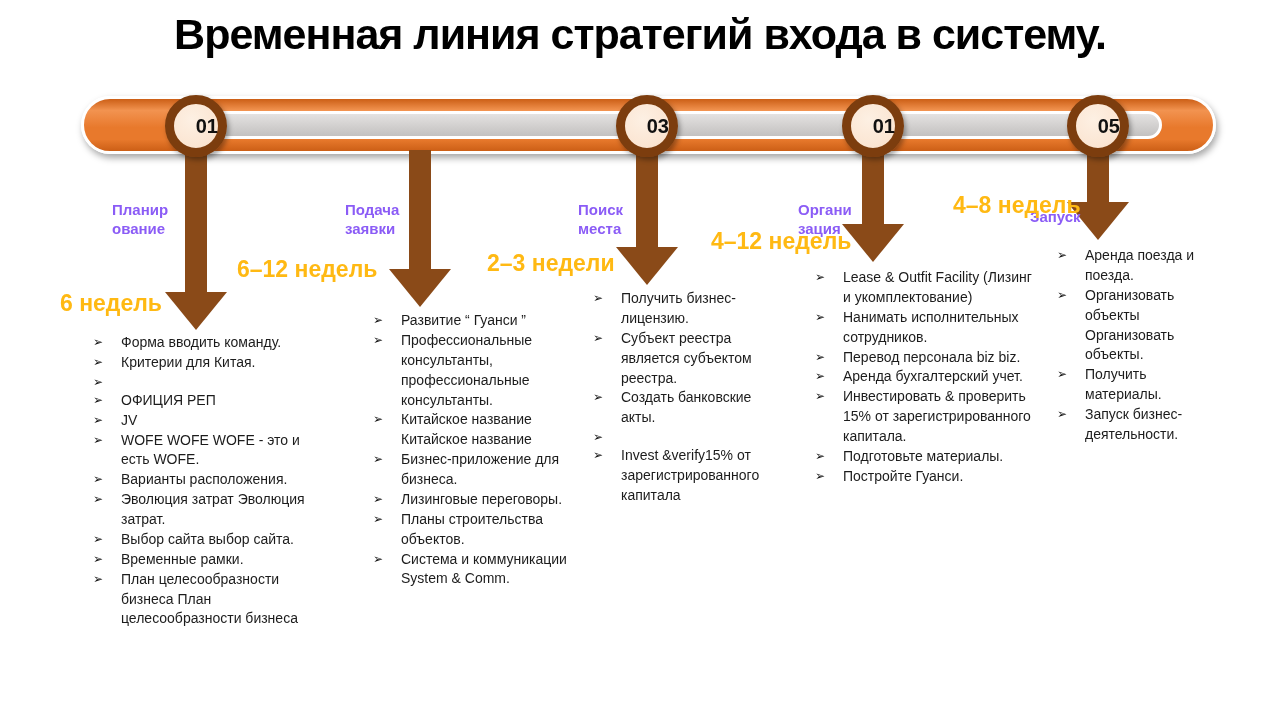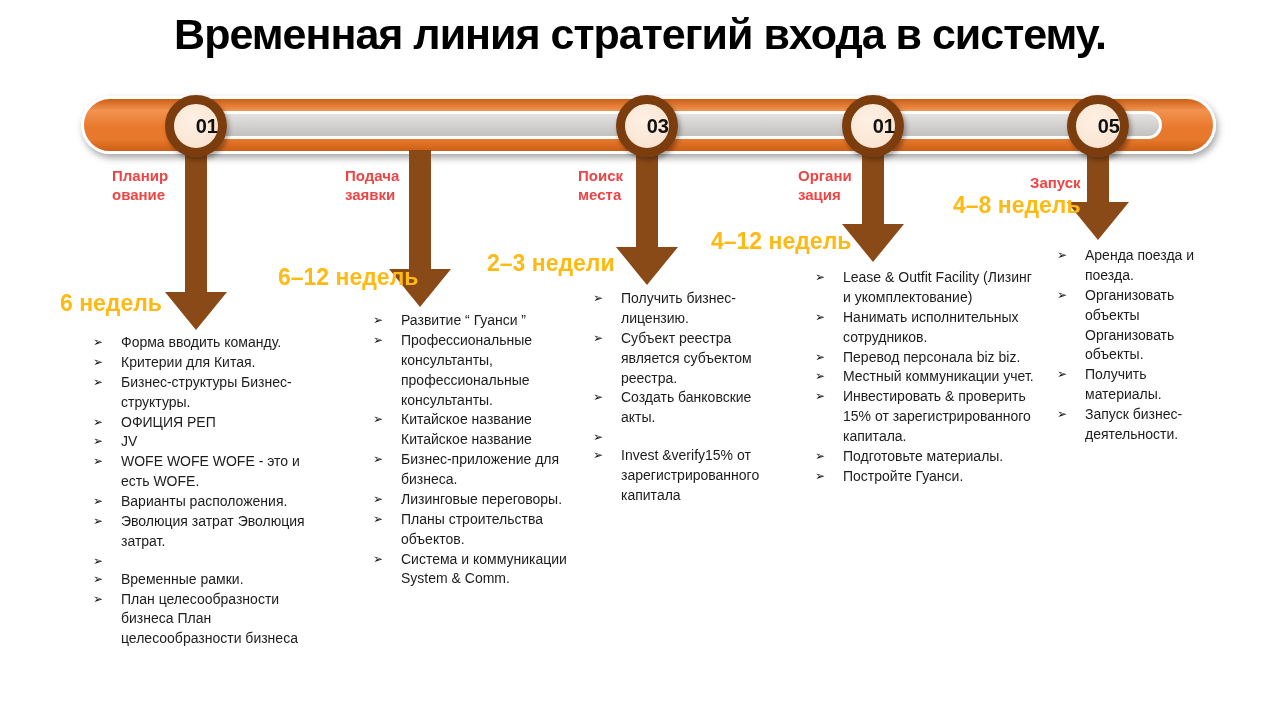--- a/index.html
+++ b/index.html
@@ -37,22 +37,22 @@
   .node{
     position:absolute;width:44px;height:44px;border-radius:50%;
     border:9px solid var(--node-ring);
     background:radial-gradient(circle at 40% 35%,#fdf0e3 0%,var(--node-fill) 70%,#f3d6bd 100%);
     box-shadow:2px 3px 5px rgba(0,0,0,0.35);
     z-index:4;display:flex;align-items:center;justify-content:flex-end;
   }
   .node .num{font-size:20px;font-weight:bold;color:#111;}
 
   .stage-label{
-    position:absolute;font-size:15px;font-weight:bold;color:#ef4444;
-    line-height:1.25;white-space:pre-line;z-index:5;
+    position:absolute;font-size:15px;font-weight:bold;color:#8b5cf6;
+    line-height:1.25;white-space:pre-line;z-index:5;margin-top:34px;
   }
   .duration{
     position:absolute;font-size:23px;font-weight:bold;color:var(--duration-gold);
     white-space:nowrap;z-index:5;
   }
 
   ul.items{
     position:absolute;list-style:none;margin:0;padding:0;z-index:5;
     font-size:14px;line-height:1.42;color:var(--text-dark);
   }
@@ -80,21 +80,20 @@
       <li>
         <span class="chev">➢</span>
         <span class="txt">Форма вводить команду.</span>
       </li>
       <li>
         <span class="chev">➢</span>
         <span class="txt">Критерии для Китая.</span>
       </li>
       <li>
         <span class="chev">➢</span>
-        <span class="txt">Бизнес-структуры Бизнес-структуры.</span>
       </li>
       <li>
         <span class="chev">➢</span>
         <span class="txt">ОФИЦИЯ РЕП</span>
       </li>
       <li>
         <span class="chev">➢</span>
         <span class="txt">JV</span>
       </li>
       <li>
@@ -104,35 +103,36 @@
       <li>
         <span class="chev">➢</span>
         <span class="txt">Варианты расположения.</span>
       </li>
       <li>
         <span class="chev">➢</span>
         <span class="txt">Эволюция затрат Эволюция затрат.</span>
       </li>
       <li>
         <span class="chev">➢</span>
+        <span class="txt">Выбор сайта выбор сайта.</span>
       </li>
       <li>
         <span class="chev">➢</span>
         <span class="txt">Временные рамки.</span>
       </li>
       <li>
         <span class="chev">➢</span>
         <span class="txt">План целесообразности бизнеса План целесообразности бизнеса</span>
       </li>
     </ul>
     <div class="shaft" style="left: 409px; top: 150px; height: 121px;"></div>
     <div class="head" style="left: 389px; top: 269px;"></div>
     <div class="stage-label" style="left: 345px; top: 167px;">Подача
 заявки</div>
-    <div class="duration" style="left: 237px; top: 264px; margin-left: 41px;">6–12 недель</div>
+    <div class="duration" style="left: 237px; top: 256px;">6–12 недель</div>
     <ul class="items" style="left: 373px; top: 311px; width: 198px;">
       <li>
         <span class="chev">➢</span>
         <span class="txt">Развитие “ Гуанси ”</span>
       </li>
       <li>
         <span class="chev">➢</span>
         <span class="txt">Профессиональные консультанты, профессиональные консультанты.</span>
       </li>
       <li>
@@ -201,21 +201,21 @@
       <li>
         <span class="chev">➢</span>
         <span class="txt">Нанимать исполнительных сотрудников.</span>
       </li>
       <li>
         <span class="chev">➢</span>
         <span class="txt">Перевод персонала biz biz.</span>
       </li>
       <li>
         <span class="chev">➢</span>
-        <span class="txt">Местный коммуникации учет.</span>
+        <span class="txt">Аренда бухгалтерский учет.</span>
       </li>
       <li>
         <span class="chev">➢</span>
         <span class="txt">Инвестировать &amp; проверить 15% от зарегистрированного капитала.</span>
       </li>
       <li>
         <span class="chev">➢</span>
         <span class="txt">Подготовьте материалы.</span>
       </li>
       <li>

